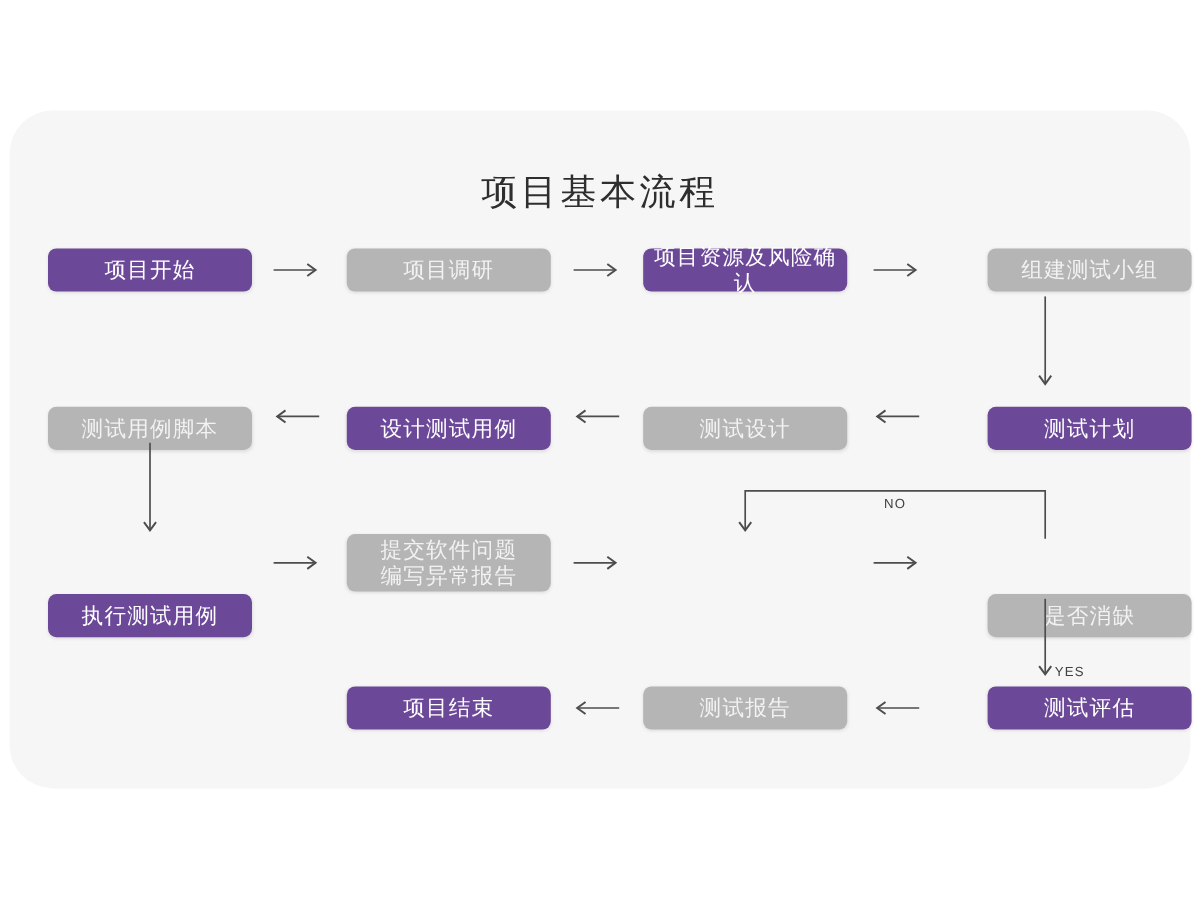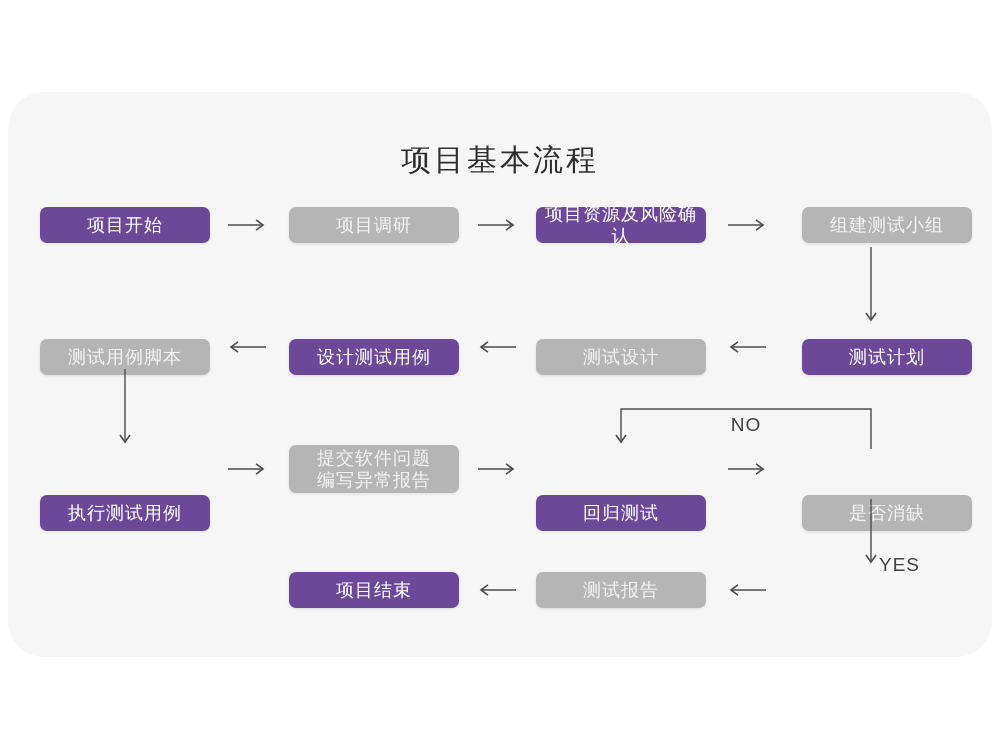--- a/index.html
+++ b/index.html
@@ -47,30 +47,30 @@
     font-size:18px;
     line-height:22px;
     text-align:center;
     letter-spacing:1px;
     box-shadow:0 1px 3px rgba(0,0,0,0.10);
   }
   .node.purple{background:var(--purple);color:#ffffff;}
   .node.gray{background:var(--gray);color:#f2f2f2;}
   .node.tall{height:48px;align-items:center;}
   
-  .c1{left:40px;}  .c2{left:289px;}  .c3{left:536px;}  .c4{left:802px;}
+  .c1{left:40px;}  .c2{left:289px;}  .c3{left:536px;}  .c4{left:823px;}
   
   .r1{top:207px;}  .r2{top:329px;margin-top:10px;}  .r3{top:451px;margin-top:44px;}  .r3t{top:445px;}  .r4{top:572px;}
   .connectors{
     position:absolute;left:0;top:0;width:1000px;height:750px;
     pointer-events:none;
   }
   .decision-label{
     position:absolute;
-    font-size:19px;
+    font-size:11px;
     color:#404040;
     letter-spacing:1px;
   }
   .label-no{left:718px;top:414px;width:56px;text-align:center;}
   .label-yes{left:879px;top:539px;margin-top:15px;}
 </style>
 </head>
 <body>
 
 <div class="canvas">
@@ -105,27 +105,27 @@
     <span>测试用例脚本</span>
   </div>
 
   <div class="node purple c1 r3">
     <span>执行测试用例</span>
   </div>
   <div class="node gray tall c2 r3t">
     <span>提交软件问题</span>
     <span>编写异常报告</span>
   </div>
-  <div class="node purple c3 r3">
-    <span>回归测试</span>
-  </div>
   <div class="node gray c4 r3">
     <span>是否消缺</span>
   </div>
 
+  <div class="node purple c4 r4">
+    <span>测试评估</span>
+  </div>
   <div class="node gray c3 r4">
     <span>测试报告</span>
   </div>
   <div class="node purple c2 r4">
     <span>项目结束</span>
   </div>
 
   <div class="decision-label label-no">NO</div>
   <div class="decision-label label-yes">YES</div>
 

